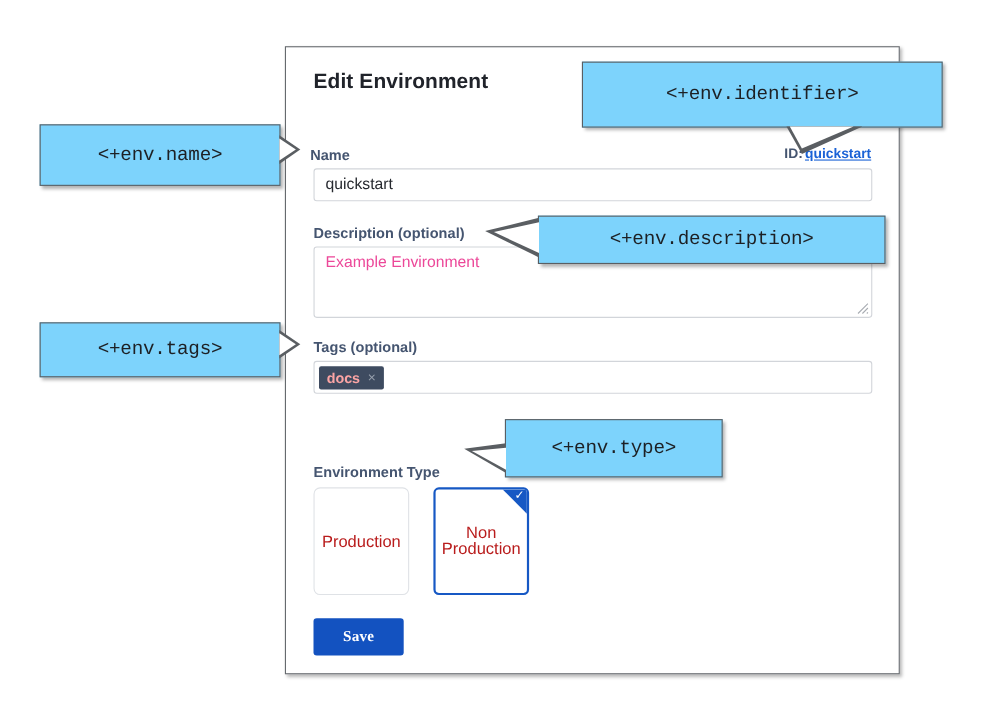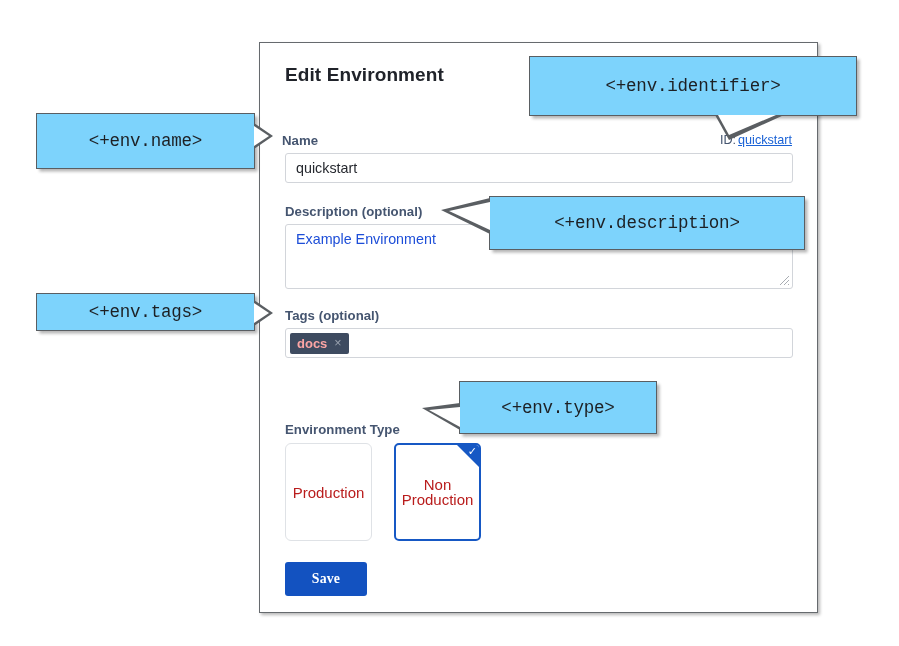--- a/index.html
+++ b/index.html
@@ -68,21 +68,21 @@
   }
 
   #name-label  { left: 22px; top: 90px; }
   #name-input  { top: 110px; height: 30px; line-height: 28px; }
 
   #id-row {
     position: absolute;
     right: 25px;
     top: 90px;
     font-size: 12.6px;
-    font-weight: normal;
+    font-weight: bold;
     color: #455570;
     white-space: nowrap;
   }
   #id-value {
     color: #1a62d6;
     text-decoration: underline;
     cursor: pointer;
     margin-left: 2px;
   }
 
@@ -96,21 +96,21 @@
     box-sizing: border-box;
     border: 1px solid #d2d5da;
     border-radius: 3px;
     background: #ffffff;
   }
   #desc-value {
     position: absolute;
     left: 10px;
     top: 6px;
     font-size: 14.3px;
-    color: #1d4ed8;
+    color: #ec4899;
   }
   #desc-resize {
     position: absolute;
     right: 2px;
     bottom: 2px;
     width: 11px;
     height: 11px;
     pointer-events: none;
   }
 
@@ -254,21 +254,21 @@
     border-left: 19px solid #5a5e62;
   }
   #co-name .tail-f {
     right: -15px; top: 12px;
     border-top: 10px solid transparent;
     border-bottom: 10px solid transparent;
     border-left: 15px solid #ffffff;
   }
 
   
-  #co-tags { left: 36px; top: 293px; width: 219px; height: 38px; }
+  #co-tags { left: 36px; top: 293px; width: 219px; height: 50px; }
   #co-tags .tail-b {
     right: -19px; top: 6px;
     border-top: 13px solid transparent;
     border-bottom: 13px solid transparent;
     border-left: 19px solid #5a5e62;
   }
   #co-tags .tail-f {
     right: -15px; top: 9px;
     border-top: 10px solid transparent;
     border-bottom: 10px solid transparent;
@@ -284,21 +284,21 @@
     border-top: 25px solid #5a5e62;
   }
   #co-id .tail-f {
     left: 188px; bottom: -20px;
     border-left: 11px solid transparent;
     border-right: 47px solid transparent;
     border-top: 20px solid #ffffff;
   }
 
   
-  #co-desc { left: 489px; top: 196px; width: 316px; height: 54px; }
+  #co-desc { left: 489px; top: 196px; width: 316px; height: 44px; }
   #co-desc .tail-b {
     left: -49px; top: 1px;
     border-top: 12px solid transparent;
     border-bottom: 24px solid transparent;
     border-right: 49px solid #5a5e62;
   }
   #co-desc .tail-f {
     left: -41px; top: 5px;
     border-top: 9px solid transparent;
     border-bottom: 19px solid transparent;

